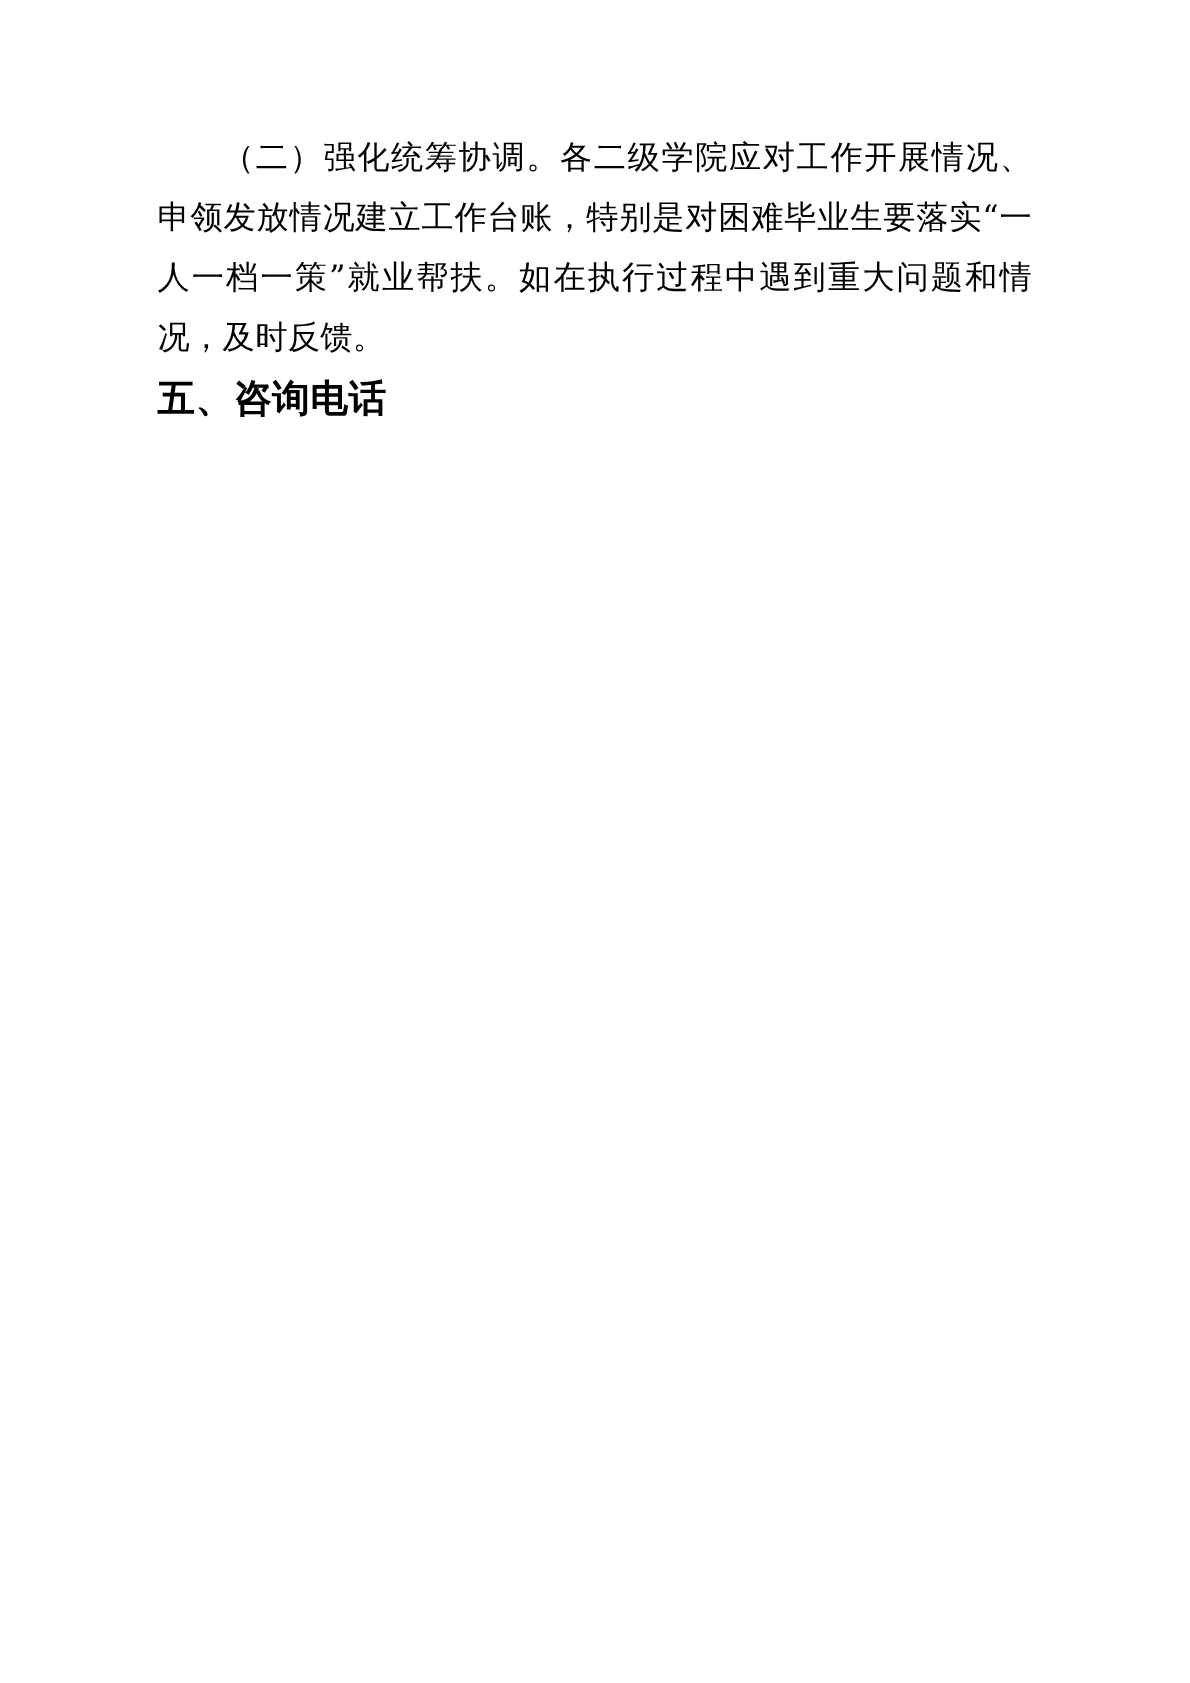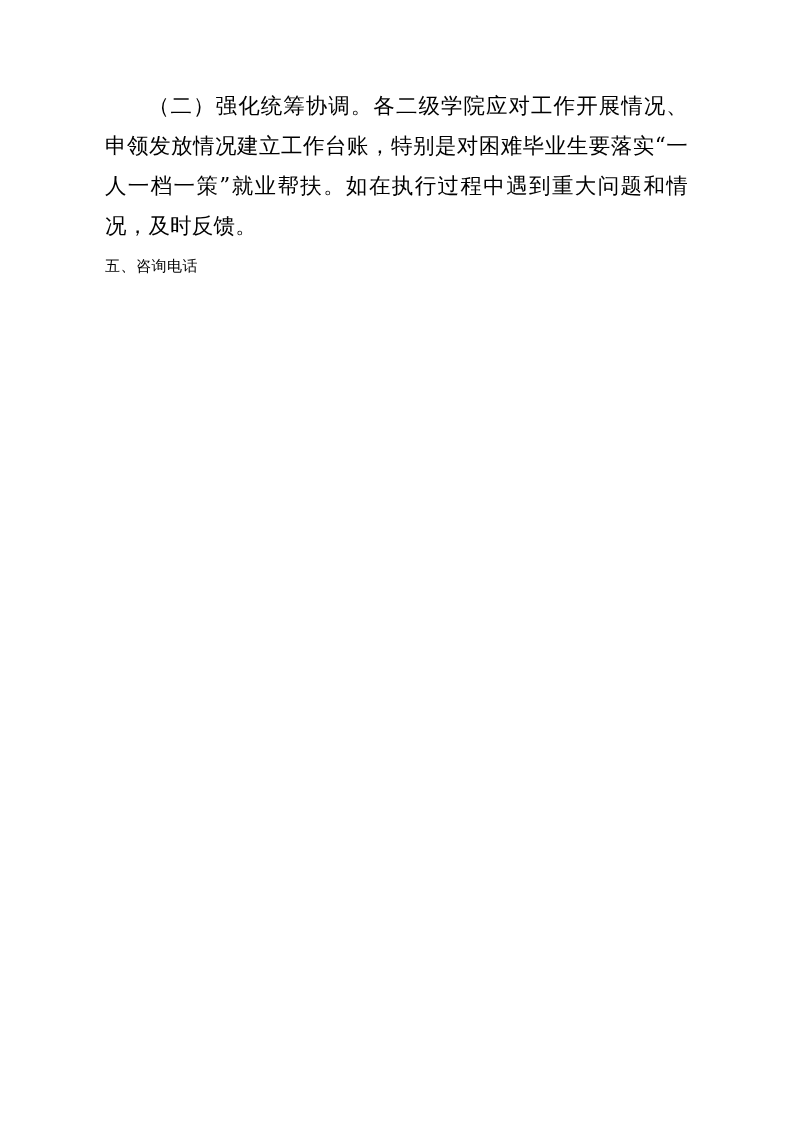--- a/index.html
+++ b/index.html
@@ -29,23 +29,23 @@
     font-size: 21.5px;
     line-height: 40px;
     text-align: justify;
     text-justify: inter-ideograph;
     text-indent: 2em;
     letter-spacing: 0.2px;
     font-weight: 400;
   }
   h2.heading {
     margin: 0;
-    font-size: 15px;
+    font-size: 25px;
     line-height: 40px;
-    font-weight: normal;
+    font-weight: bold;
     text-indent: 0;
     letter-spacing: 0.5px;
   }
 </style>
 </head>
 <body>
 
 <div class="page">
   <div class="doc-body">
 

